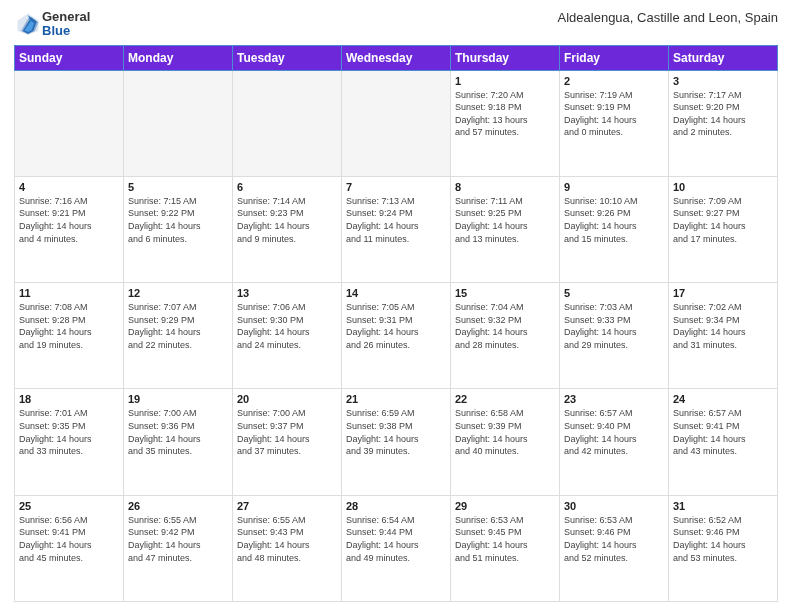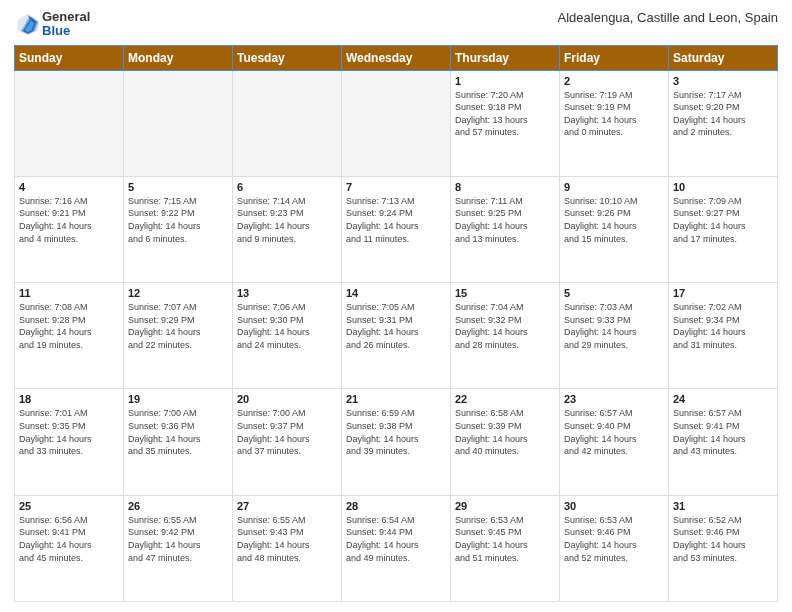--- a/index.html
+++ b/index.html
@@ -54,21 +54,21 @@
       font-weight: normal;
     }
     .calendar {
       flex: 1;
       border: 1px solid #ccc;
       border-collapse: collapse;
       width: 100%;
       table-layout: fixed;
     }
     .calendar th {
-      background: #a16207;
+      background: #6d28d9;
       color: #fff;
       font-size: 12px;
       font-weight: bold;
       padding: 5px 4px;
       text-align: left;
       border: 1px solid #4a8dd5;
     }
     .calendar td {
       vertical-align: top;
       font-size: 9.5px;

